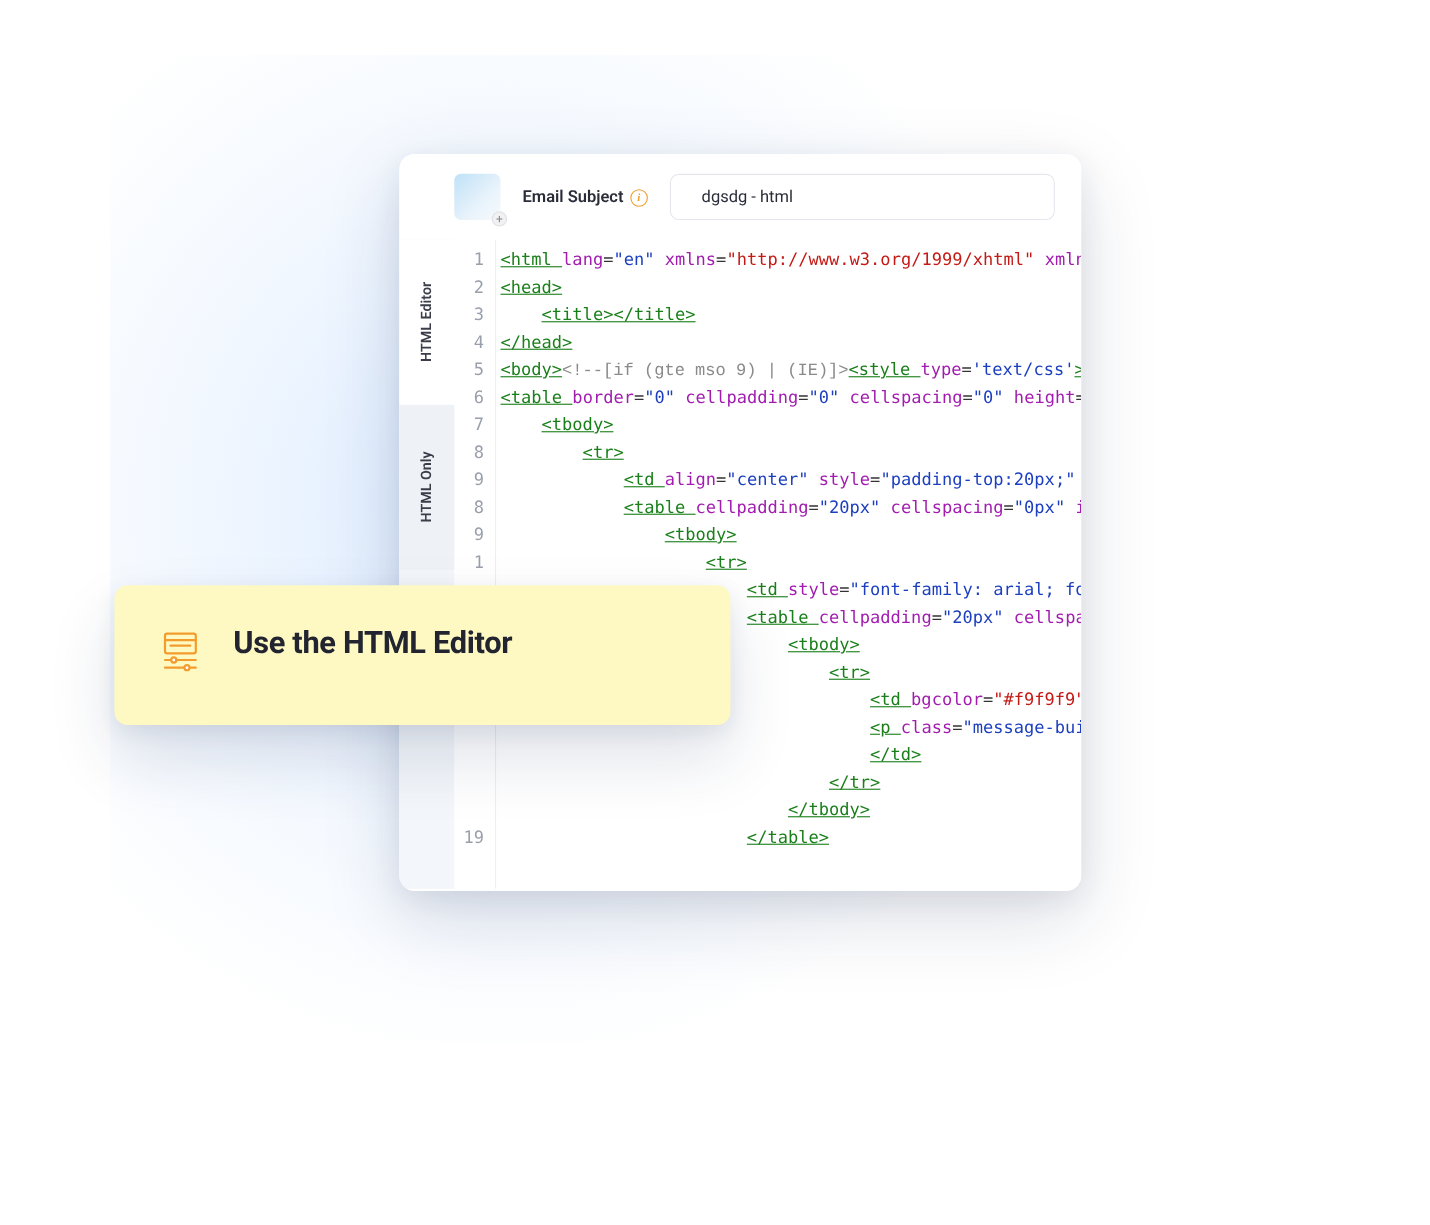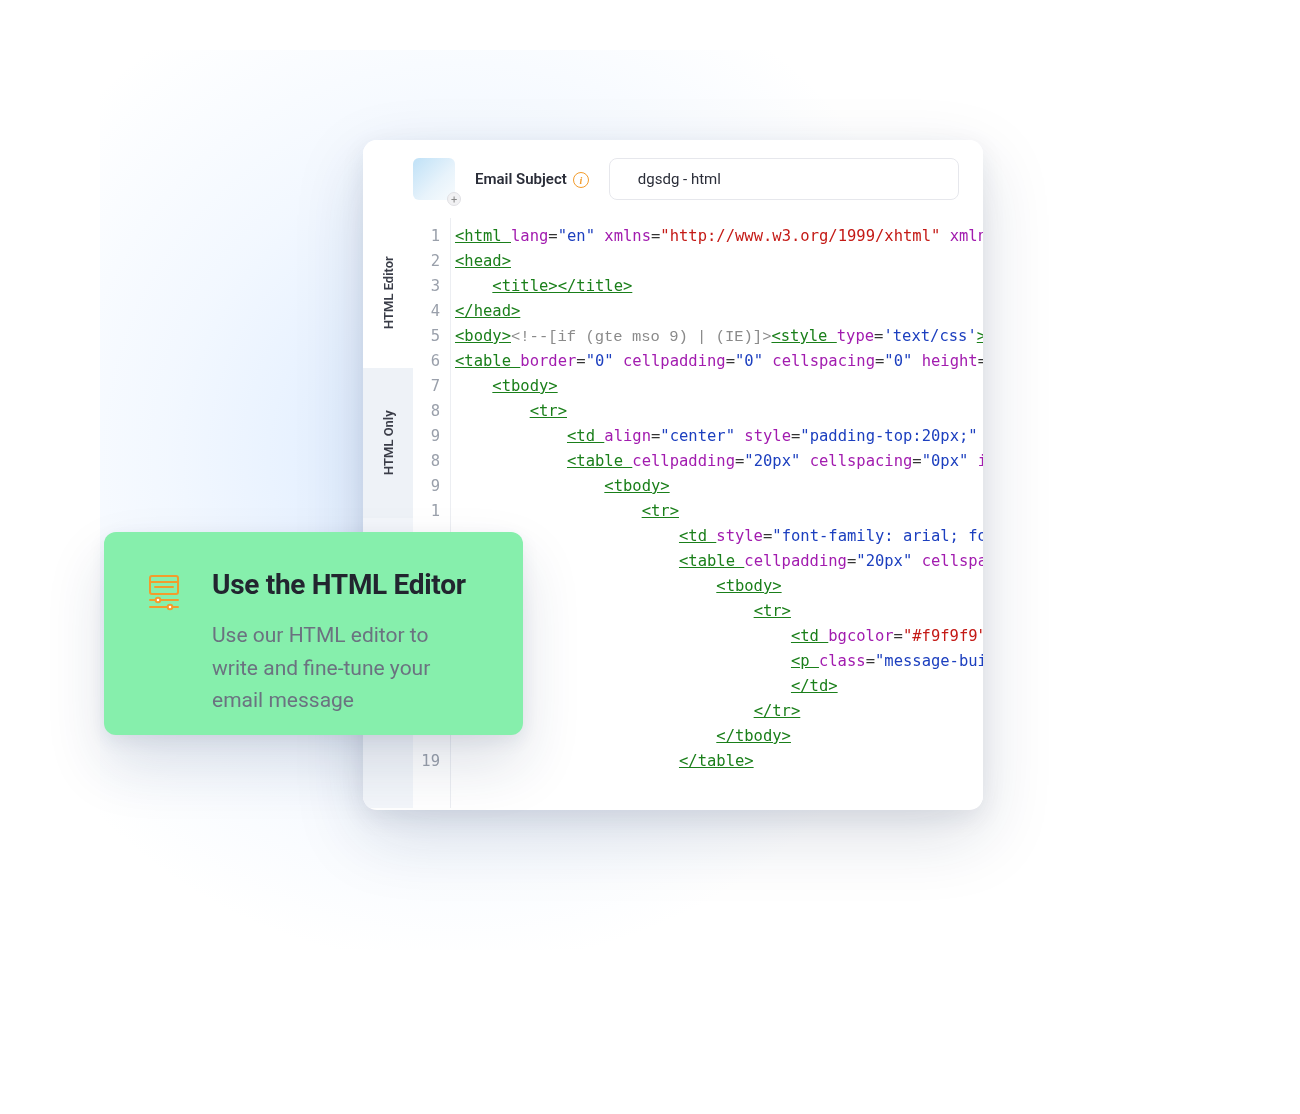--- a/index.html
+++ b/index.html
@@ -153,25 +153,25 @@
     .t-attr  { color: #a21caf; }
     .t-eq    { color: #333; }
     .t-str   { color: #1c3fbf; }
     .t-hex   { color: #c41a16; }
     .t-cmt   { color: #8a8a8a; font-family: Liberation Mono, monospace; }
     .t-url   { color: #c41a16; }
     .callout {
       position: absolute;
       left: 104px;
       top: 532px;
-      width: 419px;
-      background: #86efac;
+      width: 560px;
+      background: #fef9c3;
       border-radius: 12px;
       box-shadow: 0 30px 60px rgba(30,50,90,0.14), 0 6px 18px rgba(30,50,90,0.08);
-      padding: 36px 44px 18px 40px;
+      padding: 36px 44px 40px 40px;
       display: flex;
       gap: 28px;
       z-index: 2;
     }
     .callout-icon {
       flex-shrink: 0;
       width: 40px;
       height: 40px;
       color: #f39c2c;
       margin-top: 4px;
@@ -249,15 +249,14 @@
       <line x1="6" y1="10" x2="34" y2="10"></line>
       <line x1="11" y1="15" x2="29" y2="15"></line>
       <line x1="6" y1="28" x2="34" y2="28"></line>
       <circle cx="14" cy="28" r="2.3" fill="#fff"></circle>
       <line x1="6" y1="35" x2="34" y2="35"></line>
       <circle cx="26" cy="35" r="2.3" fill="#fff"></circle>
     </svg>
   </div>
   <div>
     <div class="callout-title">Use the HTML Editor</div>
-    <div class="callout-desc">Use our HTML editor to write and fine-tune your email message</div>
   </div>
 </div>
 
 </body></html>

